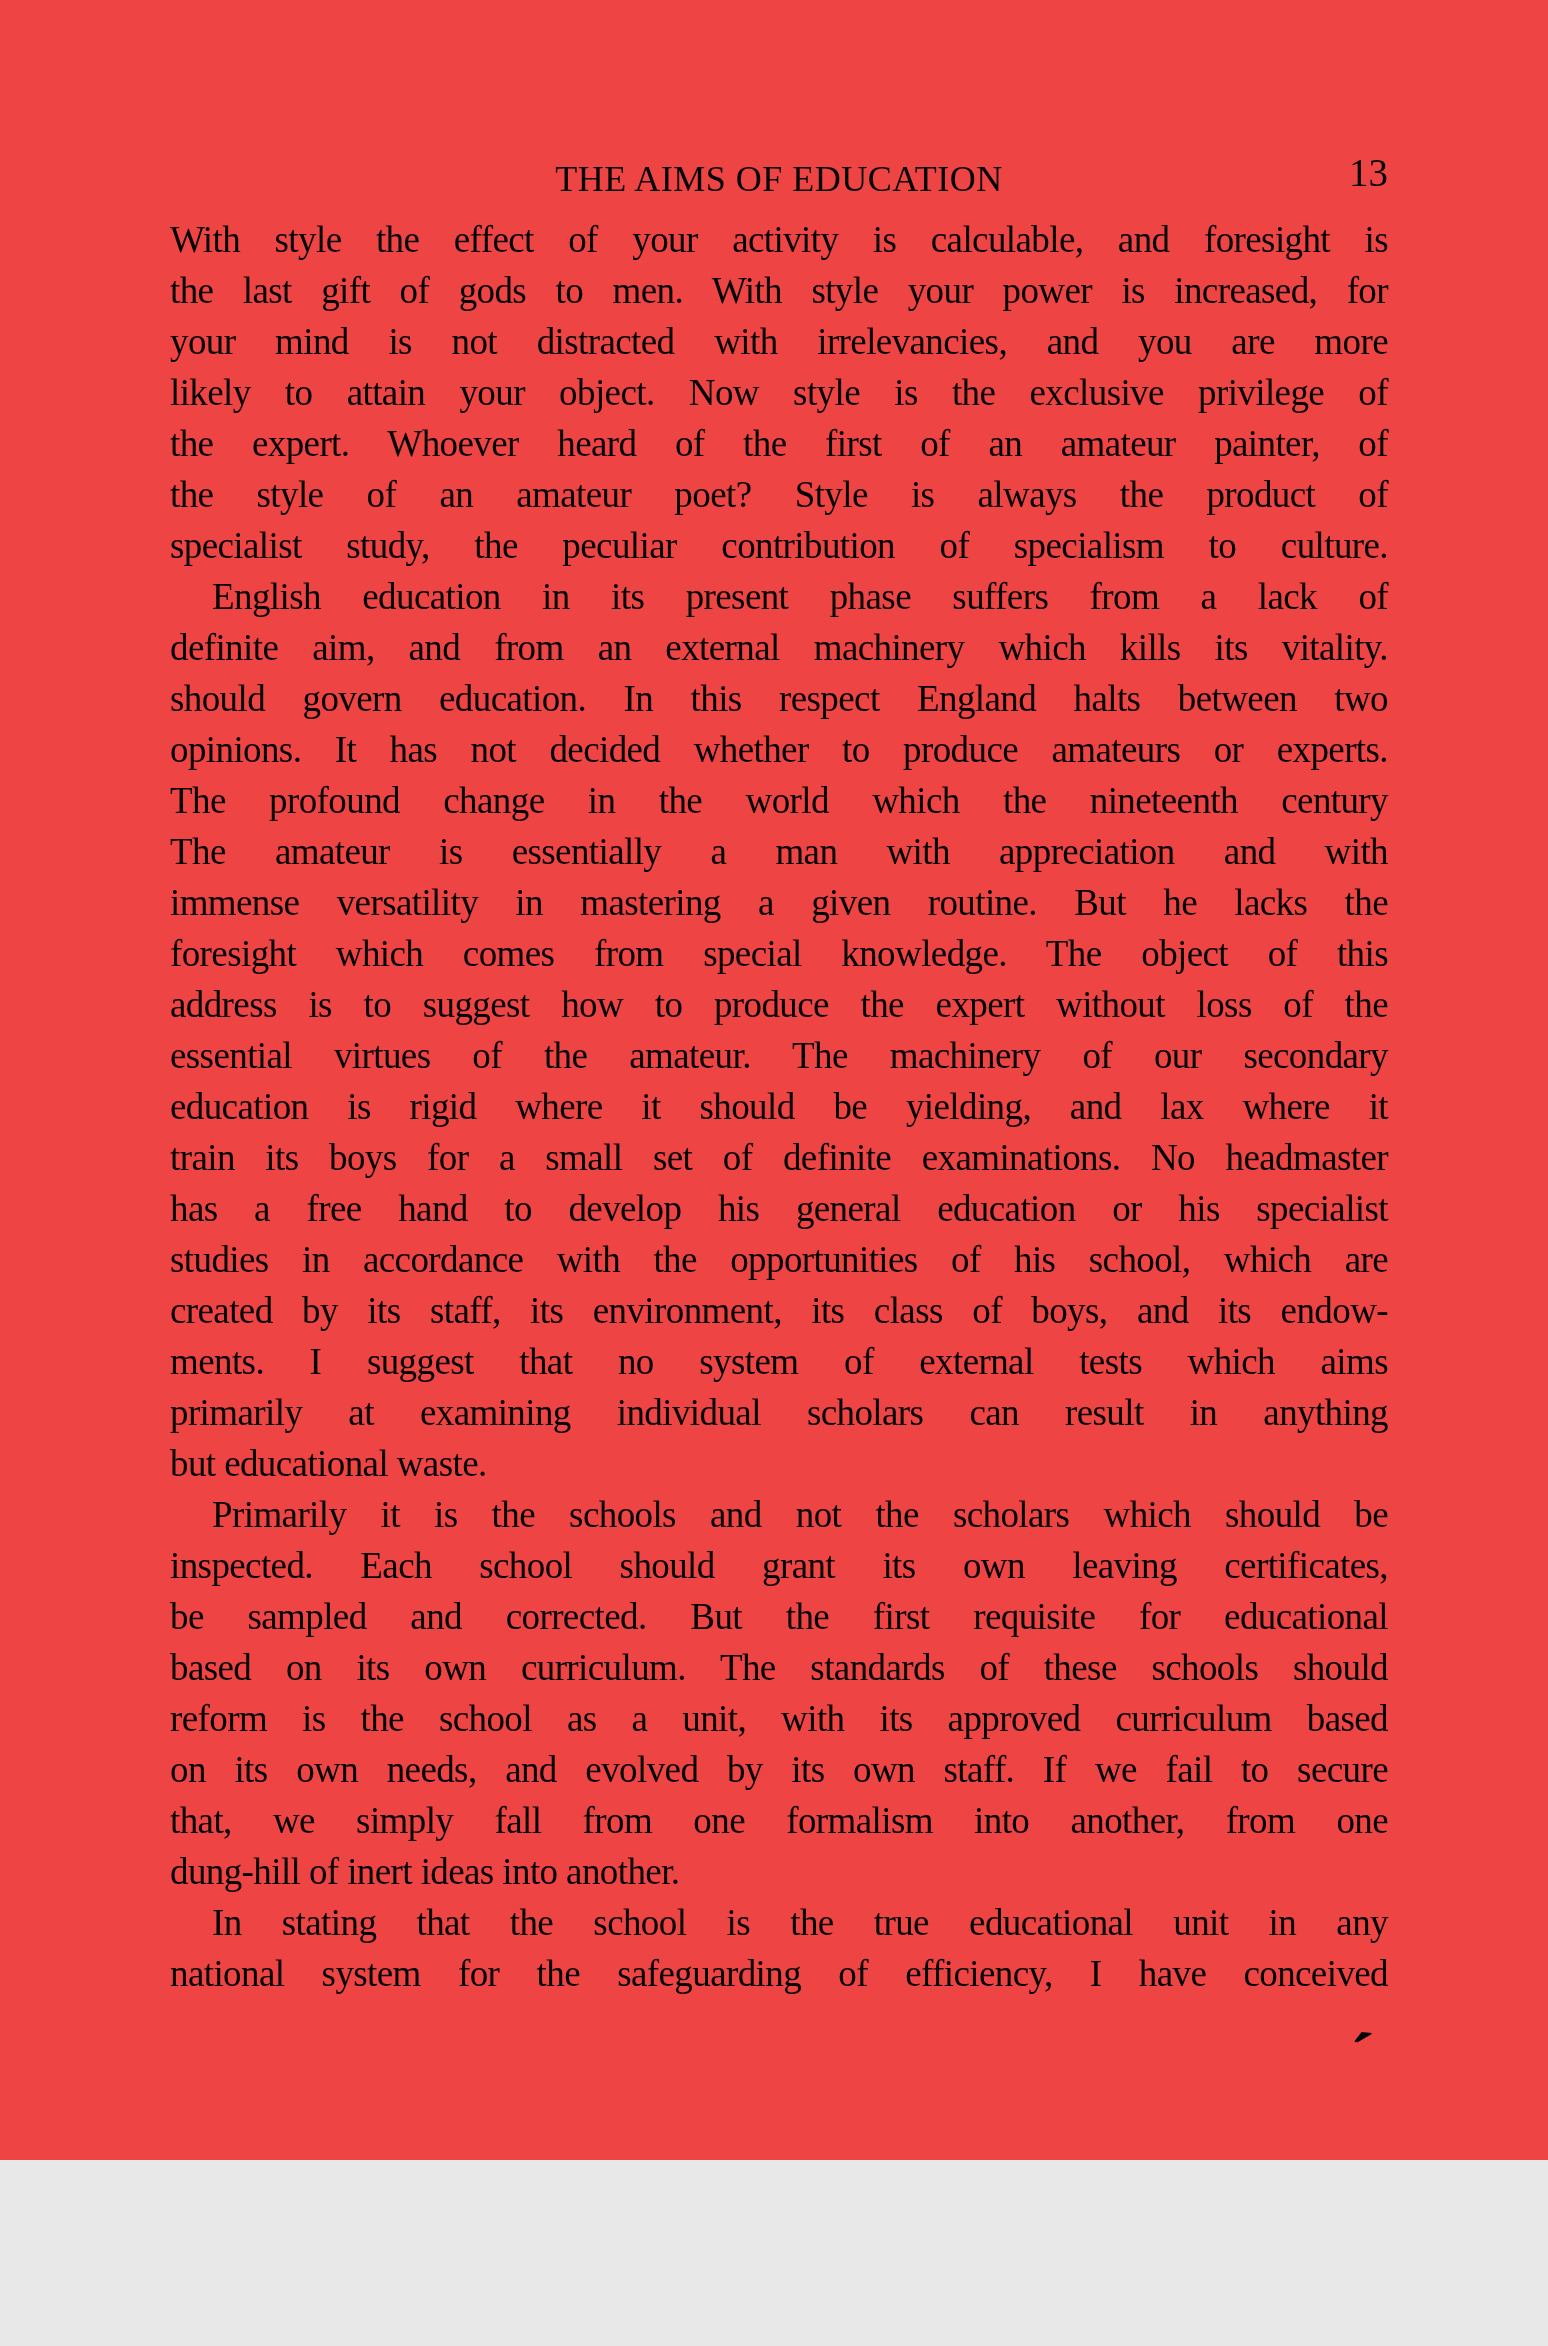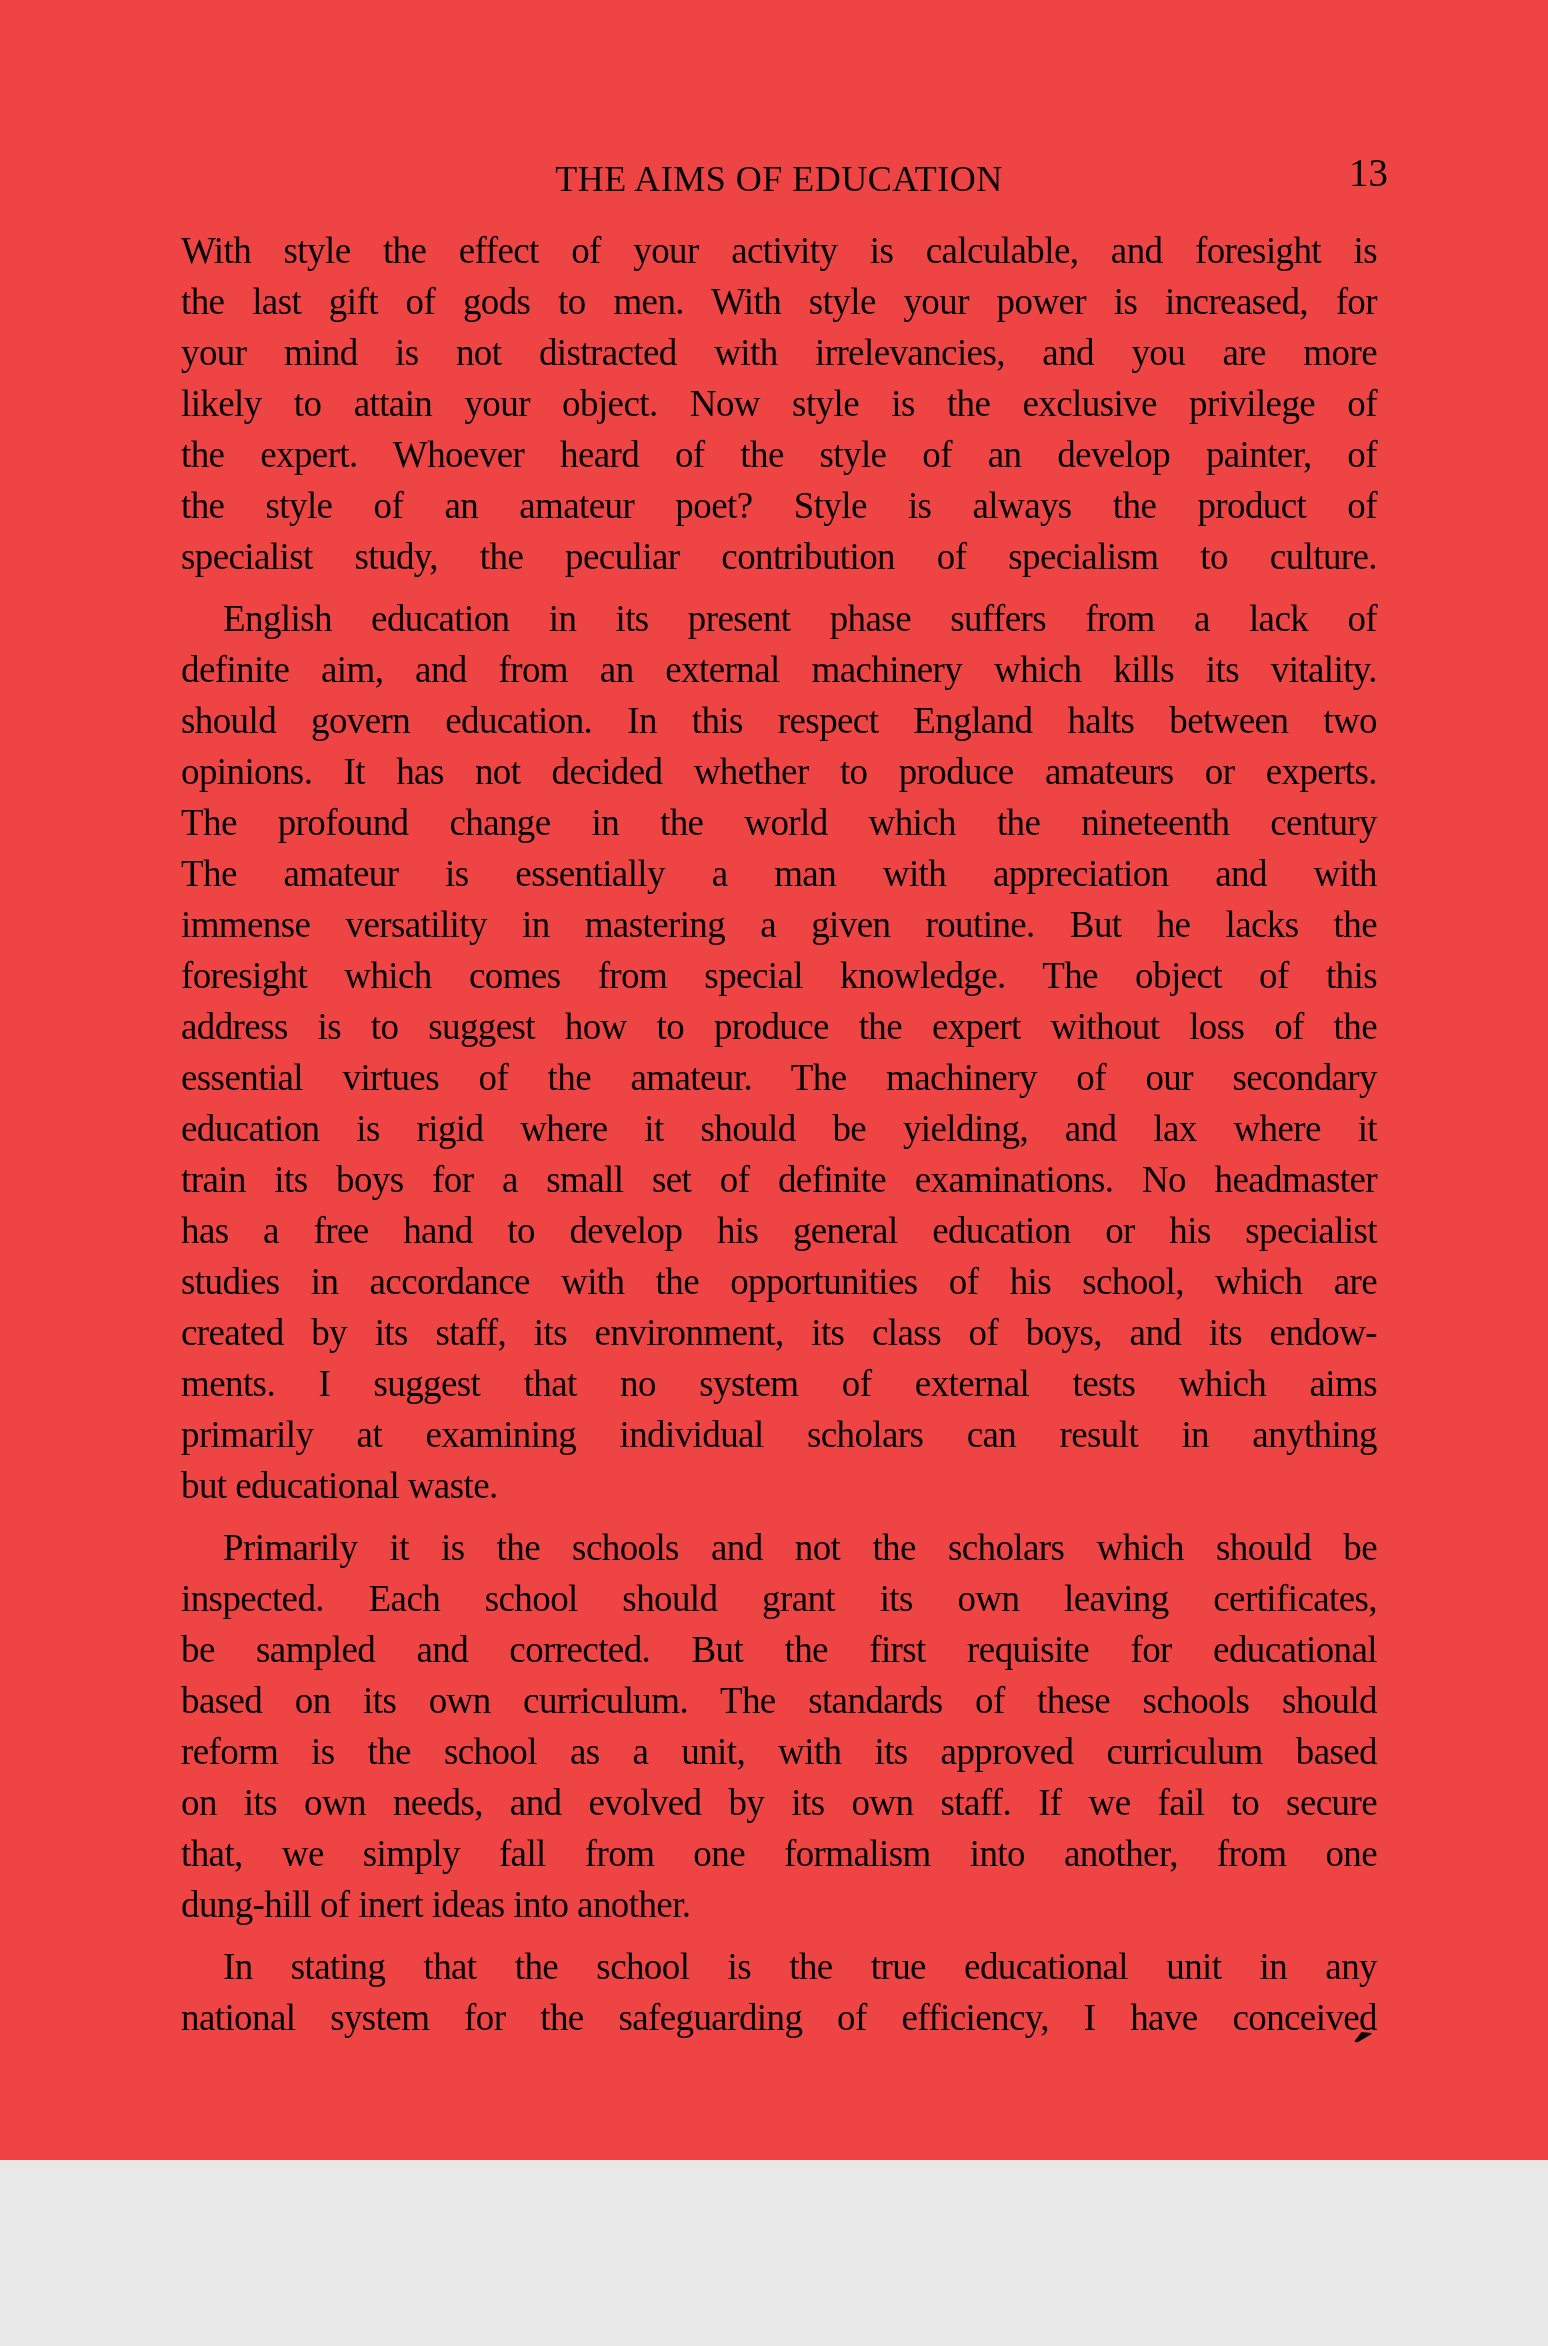--- a/index.html
+++ b/index.html
@@ -37,21 +37,21 @@
   }
   .body-text {
     position: absolute;
     left: 170px;
     top: 214px;
     width: 1218px;
     font-size: 37px;
     letter-spacing: -0.6px;
     line-height: 51px;
   }
-  .paragraph { margin: 11px; padding: 0; }
+  .paragraph { margin: 0; padding: 0; }
   .line {
     text-align: justify;
     text-align-last: justify;
     white-space: normal;
     height: 51px;
     overflow: visible;
   }
   .line.indent { text-indent: 42px; }
   .line.no-just { text-align: right; text-align-last: left; }
   .stray-mark {
@@ -73,21 +73,21 @@
     <div class="running-title">THE AIMS OF EDUCATION</div>
     <div class="page-number">13</div>
   </div>
 
   <div class="body-text" id="paragraphs">
       <div class="paragraph">
         <div class="line">With style the effect of your activity is calculable, and foresight is</div>
         <div class="line">the last gift of gods to men. With style your power is increased, for</div>
         <div class="line">your mind is not distracted with irrelevancies, and you are more</div>
         <div class="line">likely to attain your object. Now style is the exclusive privilege of</div>
-        <div class="line">the expert. Whoever heard of the style of an develop painter, of</div>
+        <div class="line">the expert. Whoever heard of the first of an amateur painter, of</div>
         <div class="line">the style of an amateur poet? Style is always the product of</div>
         <div class="line">specialist study, the peculiar contribution of specialism to culture.</div>
       </div>
       <div class="paragraph">
         <div class="line indent">English education in its present phase suffers from a lack of</div>
         <div class="line">definite aim, and from an external machinery which kills its vitality.</div>
         <div class="line">should govern education. In this respect England halts between two</div>
         <div class="line">opinions. It has not decided whether to produce amateurs or experts.</div>
         <div class="line">The profound change in the world which the nineteenth century</div>
         <div class="line">The amateur is essentially a man with appreciation and with</div>

